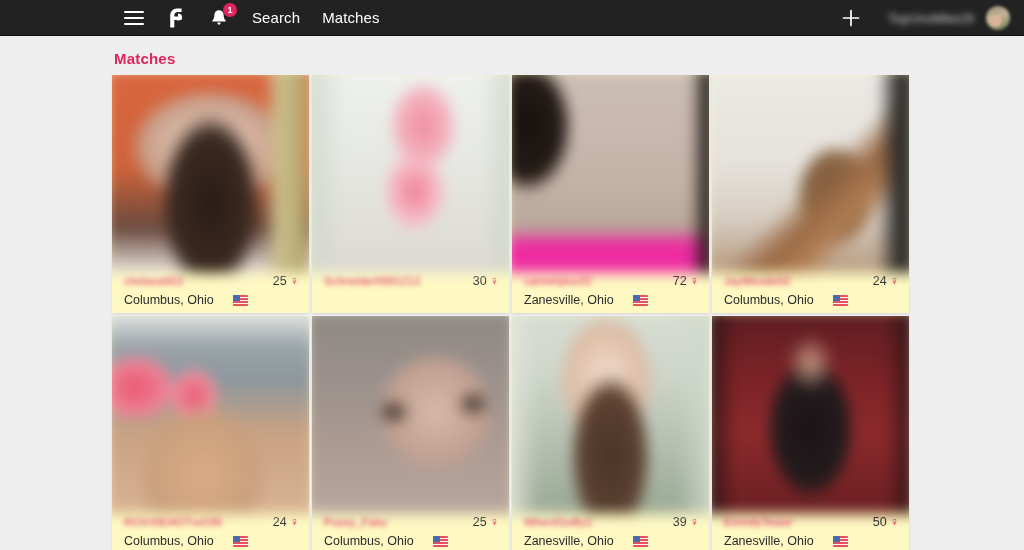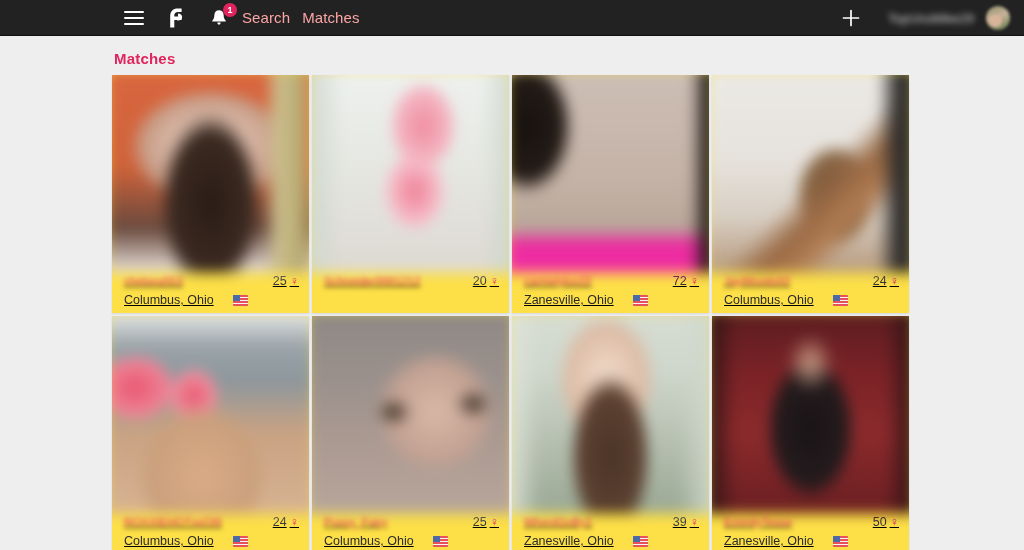--- a/index.html
+++ b/index.html
@@ -74,22 +74,22 @@
     border-radius: 7px;
     background: #e0245e;
     color: #fff;
     font-size: 9px;
     line-height: 14px;
     text-align: center;
     padding: 0 3px;
     font-weight: 600;
   }
   .nav-link {
-    margin-left: 12px;
-    color: #fca5a5;
+    margin-left: 22px;
+    color: #ffffff;
     font-size: 15px;
     letter-spacing: 0.1px;
     text-decoration: none;
     cursor: pointer;
     white-space: nowrap;
   }
   .nav-right {
     position: absolute;
     right: 14px;
     top: 0;
@@ -141,26 +141,25 @@
 
   .grid {
     display: grid;
     grid-template-columns: repeat(4, 197px);
     gap: 3px 3px;
     margin-left: 112px;
     width: 800px;
   }
 
   .card {
-    background: #fde047;
+    background: #fef9c3;
     box-shadow: 0 1px 2px rgba(0,0,0,0.10);
     overflow: hidden;
     position: relative;
     cursor: pointer;
-    text-decoration: underline;
   }
   .card-photo {
     width: 100%;
     height: 192px;
     position: relative;
     overflow: hidden;
     filter: blur(6px);
     transform: scale(1.06);
   }
   .card-photo .ph {
@@ -310,21 +309,21 @@
         <div class="ph" style="background:
             radial-gradient(ellipse 22% 30% at 56% 28%, #f08ca0 0%, #f4b9c4 60%, transparent 72%),
             radial-gradient(ellipse 20% 26% at 52% 60%, #ef7f96 0%, #f6c2cc 62%, transparent 75%);"></div>
         <div class="ph" style="background:
             linear-gradient(90deg, #cfd8cd 0%, transparent 18%, transparent 84%, #cdd6cb 100%);"></div>
       </div>
       <div class="card-info">
         <div class="card-row1">
           <span class="card-name">Schneider9991212</span>
           <span class="card-age">
-            <span>20</span>
+            <span>30</span>
             <span class="gender-sym">♀</span>
           </span>
         </div>
       </div>
     </div>
 
     <div class="card">
       <div class="card-photo">
         <div class="ph" style="background:
             linear-gradient(180deg,#cdbfb6 0%,#c4b2a6 55%,#b9a79a 78%,#ec2ba0 86%,#f02ea4 100%);"></div>

